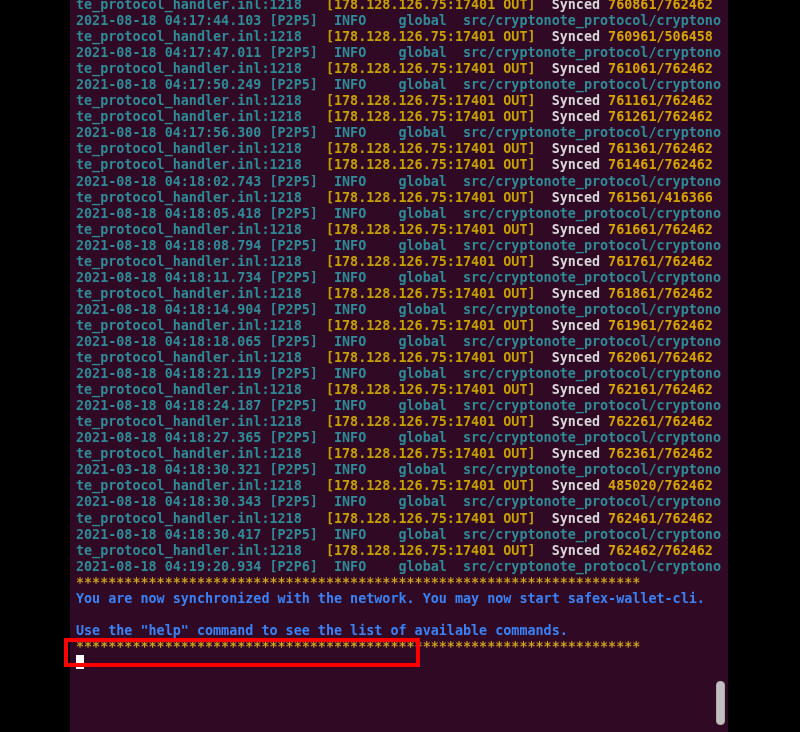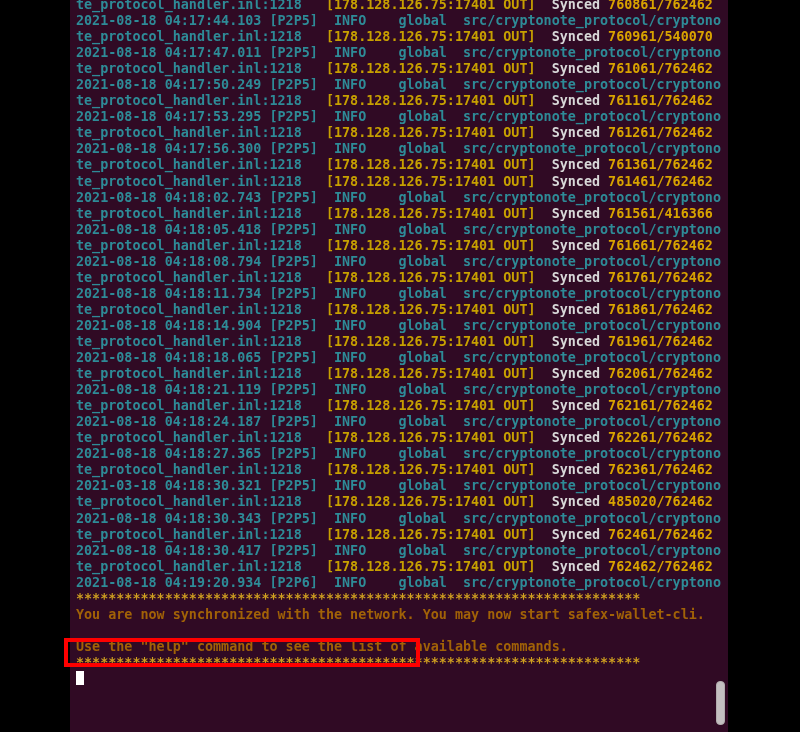--- a/index.html
+++ b/index.html
@@ -43,21 +43,21 @@
     white-space: pre;
     letter-spacing: 0px;
     padding-left: 6px;
     font-weight: bold;
     -webkit-font-smoothing: none;
   }
   .c-cyan   { color: #2e8b97; }
   .c-gold   { color: #c7a000; }
   .c-yellow { color: #d8a300; }
   .c-white  { color: #d8d8d8; }
-  .c-amber  { color: #a16207; }
+  .c-amber  { color: #3b82f6; }
   .c-star   { color: #cf9f20; }
   .cursor {
     display: inline-block;
     width: 8.1px;
     height: 14px;
     background: #ffffff;
     vertical-align: -2px;
   }
 
   
@@ -95,26 +95,25 @@
 </style>
 </head>
 <body>
 
 <div id="screen">
 
   <div id="terminal">
     <div id="term-inner">
         <div class="line"><span class="c-cyan">te_protocol_handler.inl:1218   </span><span class="c-gold">[178.128.126.75:17401 OUT]</span><span class="c-white">  </span><span class="c-white">Synced</span><span class="c-yellow"> 760861/762462</span></div>
         <div class="line"><span class="c-cyan">2021-08-18 04:17:44.103 [P2P5]  INFO    global  src/cryptonote_protocol/cryptono</span></div>
-        <div class="line"><span class="c-cyan">te_protocol_handler.inl:1218   </span><span class="c-gold">[178.128.126.75:17401 OUT]</span><span class="c-white">  </span><span class="c-white">Synced</span><span class="c-yellow"> 760961/540070</span></div>
+        <div class="line"><span class="c-cyan">te_protocol_handler.inl:1218   </span><span class="c-gold">[178.128.126.75:17401 OUT]</span><span class="c-white">  </span><span class="c-white">Synced</span><span class="c-yellow"> 760961/506458</span></div>
         <div class="line"><span class="c-cyan">2021-08-18 04:17:47.011 [P2P5]  INFO    global  src/cryptonote_protocol/cryptono</span></div>
         <div class="line"><span class="c-cyan">te_protocol_handler.inl:1218   </span><span class="c-gold">[178.128.126.75:17401 OUT]</span><span class="c-white">  </span><span class="c-white">Synced</span><span class="c-yellow"> 761061/762462</span></div>
         <div class="line"><span class="c-cyan">2021-08-18 04:17:50.249 [P2P5]  INFO    global  src/cryptonote_protocol/cryptono</span></div>
         <div class="line"><span class="c-cyan">te_protocol_handler.inl:1218   </span><span class="c-gold">[178.128.126.75:17401 OUT]</span><span class="c-white">  </span><span class="c-white">Synced</span><span class="c-yellow"> 761161/762462</span></div>
-        <div class="line"><span class="c-cyan">2021-08-18 04:17:53.295 [P2P5]  INFO    global  src/cryptonote_protocol/cryptono</span></div>
         <div class="line"><span class="c-cyan">te_protocol_handler.inl:1218   </span><span class="c-gold">[178.128.126.75:17401 OUT]</span><span class="c-white">  </span><span class="c-white">Synced</span><span class="c-yellow"> 761261/762462</span></div>
         <div class="line"><span class="c-cyan">2021-08-18 04:17:56.300 [P2P5]  INFO    global  src/cryptonote_protocol/cryptono</span></div>
         <div class="line"><span class="c-cyan">te_protocol_handler.inl:1218   </span><span class="c-gold">[178.128.126.75:17401 OUT]</span><span class="c-white">  </span><span class="c-white">Synced</span><span class="c-yellow"> 761361/762462</span></div>
         <div class="line"><span class="c-cyan">te_protocol_handler.inl:1218   </span><span class="c-gold">[178.128.126.75:17401 OUT]</span><span class="c-white">  </span><span class="c-white">Synced</span><span class="c-yellow"> 761461/762462</span></div>
         <div class="line"><span class="c-cyan">2021-08-18 04:18:02.743 [P2P5]  INFO    global  src/cryptonote_protocol/cryptono</span></div>
         <div class="line"><span class="c-cyan">te_protocol_handler.inl:1218   </span><span class="c-gold">[178.128.126.75:17401 OUT]</span><span class="c-white">  </span><span class="c-white">Synced</span><span class="c-yellow"> 761561/416366</span></div>
         <div class="line"><span class="c-cyan">2021-08-18 04:18:05.418 [P2P5]  INFO    global  src/cryptonote_protocol/cryptono</span></div>
         <div class="line"><span class="c-cyan">te_protocol_handler.inl:1218   </span><span class="c-gold">[178.128.126.75:17401 OUT]</span><span class="c-white">  </span><span class="c-white">Synced</span><span class="c-yellow"> 761661/762462</span></div>
         <div class="line"><span class="c-cyan">2021-08-18 04:18:08.794 [P2P5]  INFO    global  src/cryptonote_protocol/cryptono</span></div>
         <div class="line"><span class="c-cyan">te_protocol_handler.inl:1218   </span><span class="c-gold">[178.128.126.75:17401 OUT]</span><span class="c-white">  </span><span class="c-white">Synced</span><span class="c-yellow"> 761761/762462</span></div>

